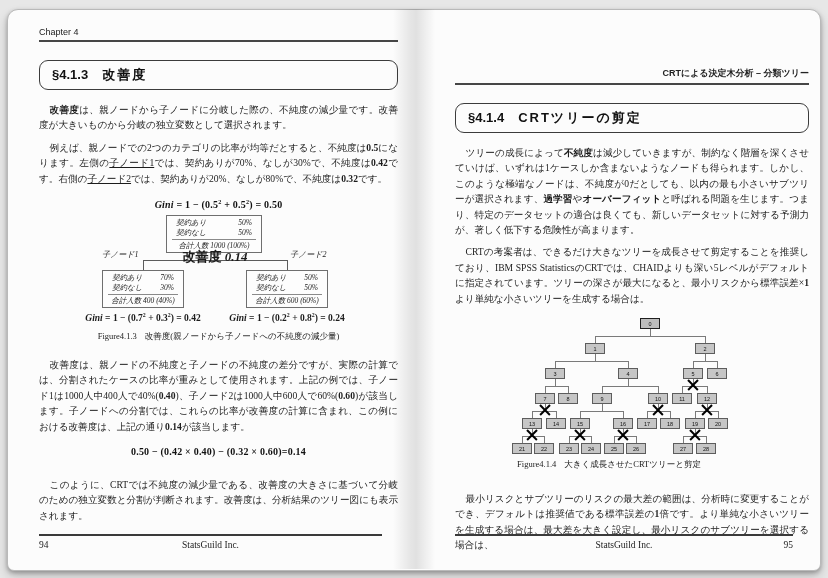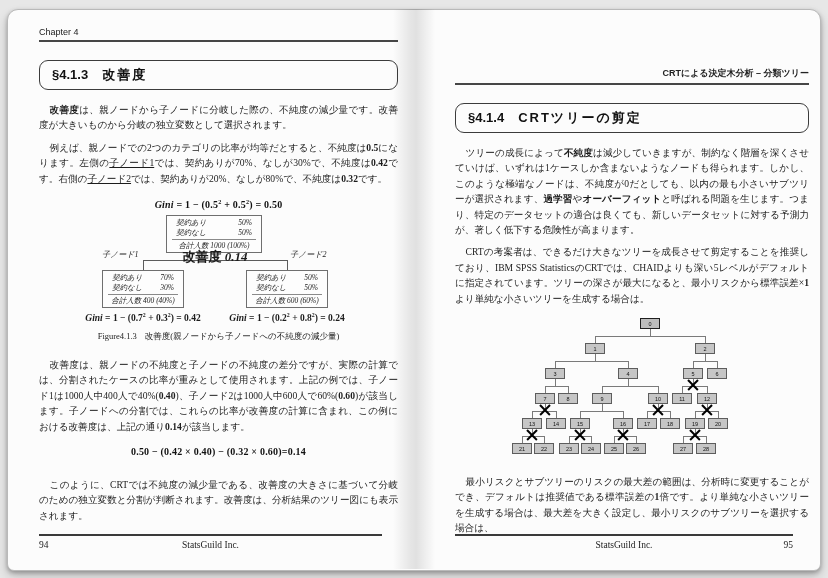--- a/index.html
+++ b/index.html
@@ -287,20 +287,23 @@
           <div class="tline" style="left: 115px; top: 118px; width: 1px; height: 7px;"></div>
           <div class="tline" style="left: 137px; top: 118px; width: 1px; height: 7px;"></div>
           <div class="xmark" style="left: 118px; top: 111px;"></div>
           <div class="tline" style="left: 196px; top: 111px; width: 1px; height: 7px;"></div>
           <div class="tline" style="left: 184px; top: 118px; width: 24px; height: 1px;"></div>
           <div class="tline" style="left: 184px; top: 118px; width: 1px; height: 7px;"></div>
           <div class="tline" style="left: 207px; top: 118px; width: 1px; height: 7px;"></div>
           <div class="xmark" style="left: 190px; top: 111px;"></div>
         </div>
 
+      <div class="fig-caption cap-right">
+        <span class="cap-label">Figure4.1.4</span><span>大きく成長させたCRTツリーと剪定</span>
+      </div>
 
       <p class="para mt20"><span>最小リスクとサブツリーのリスクの最大差の範囲は、分析時に変更することができ、デフォルトは推奨値である標準誤差の</span><span style="font-weight: bold;">1</span><span>倍です。より単純な小さいツリーを生成する場合は、最大差を大きく設定し、最小リスクのサブツリーを選択する場合は、</span></p>
 
       <div class="footer">
         <span></span>
         <span class="pub">StatsGuild Inc.</span>
         <span class="pg r">95</span>
       </div>
     </div>
   </div>

